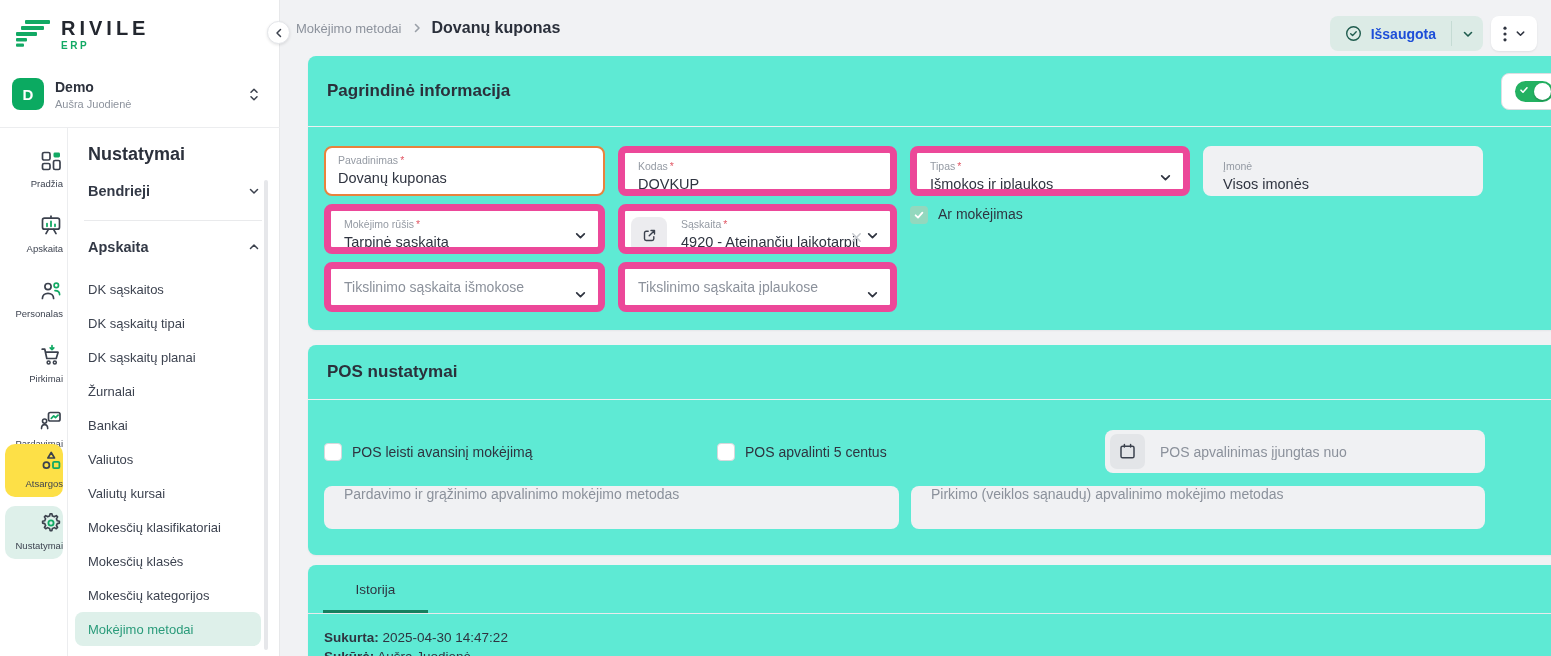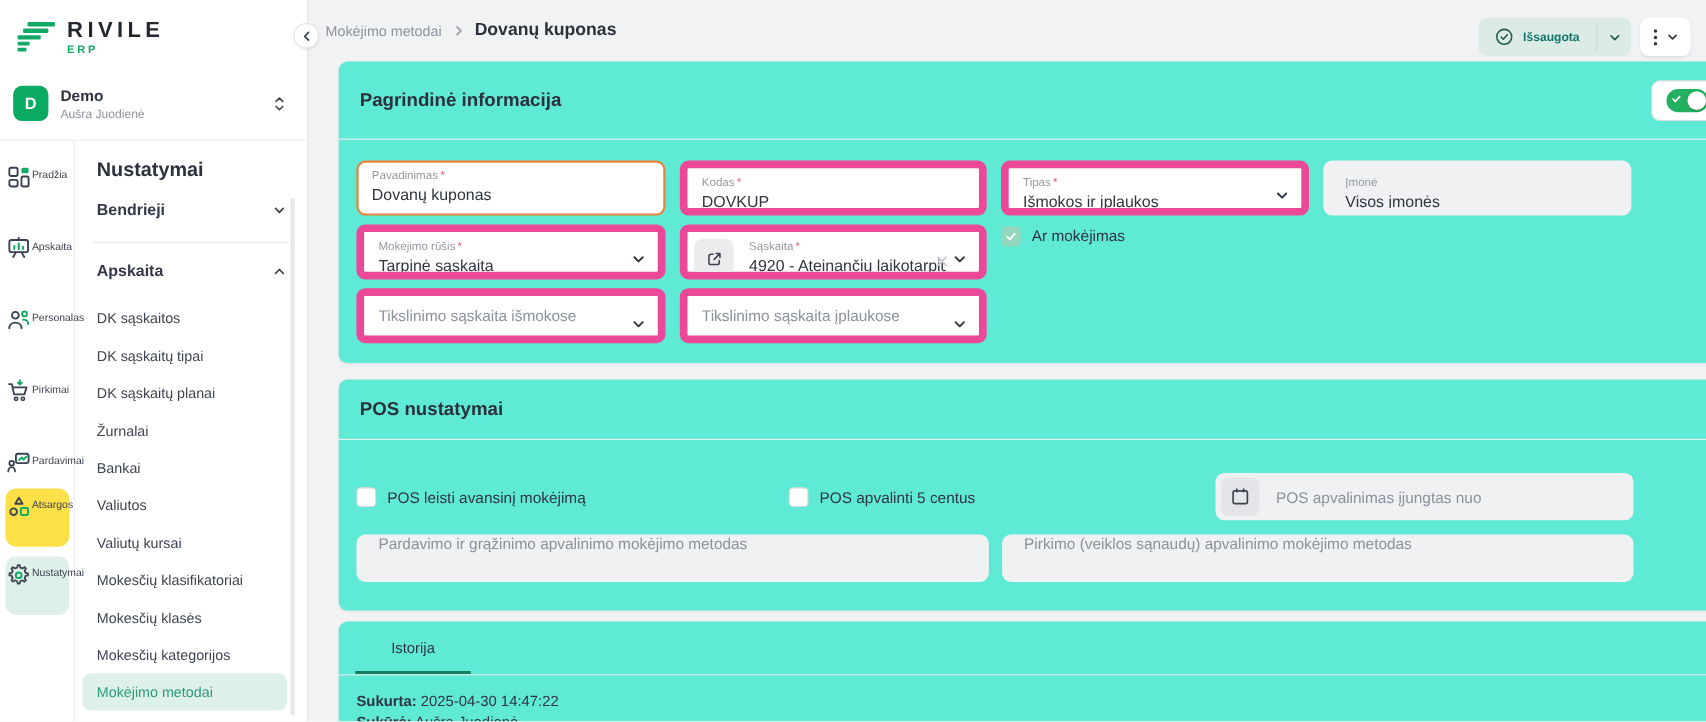--- a/index.html
+++ b/index.html
@@ -15,21 +15,21 @@
   .collapse-btn{position:absolute;left:267px;top:21px;width:23px;height:23px;border-radius:50%;background:#fff;border:1px solid #e3e5e9;box-shadow:0 1px 3px rgba(0,0,0,.10);display:flex;align-items:center;justify-content:center;z-index:6;cursor:pointer;padding:0}
   .workspace{position:absolute;left:12px;top:74px;width:256px;height:40px;display:flex;align-items:center;gap:11px;cursor:pointer}
   .avatar{width:32px;height:32px;border-radius:8px;background:#0baa61;color:#fff;font-weight:bold;font-size:15px;display:flex;align-items:center;justify-content:center}
   .ws-text{flex:1}
   .ws-name{font-size:14px;font-weight:bold;color:#2c313c}
   .ws-user{font-size:11px;color:#8d939d;margin-top:3px}
   .ws-caret{margin-right:8px}
   .sidebar-divider{position:absolute;left:0;top:127px;width:280px;border-top:1px solid #ecedef}
 
   .rail{position:absolute;left:0;top:128px;width:67px;height:528px;border-right:1px solid #ecedef}
-  .rail-item{position:absolute;left:5px;width:58px;display:flex;flex-direction:row;align-items:flex-start;border-radius:10px;cursor:pointer;padding-top:5px;height:45px}
+  .rail-item{position:absolute;left:5px;width:58px;display:flex;flex-direction:column;align-items:flex-end;border-radius:10px;cursor:pointer;padding-top:5px;height:45px}
   .rail-item .rail-label{font-size:9.5px;color:#3d4350;margin-top:5px;white-space:nowrap}
   .rail-item.hovered{background:#fde047;height:48px}
   .rail-item.active{background:#def0ea;height:48px}
 
   .nav{position:absolute;left:68px;top:128px;width:212px;height:528px}
   .nav-title{position:absolute;left:20px;top:16px;font-size:18px;font-weight:bold;color:#2c313c}
   .nav-group{position:absolute;left:20px;width:172px;display:flex;align-items:center;justify-content:space-between;font-size:14.5px;font-weight:bold;color:#333946;cursor:pointer}
   .nav-group.g1{top:55px}
   .nav-group.g2{top:111px}
   .nav-divider{position:absolute;left:16px;right:18px;top:92px;border-top:1px solid #e9eaec}
@@ -37,21 +37,21 @@
   .nav-item{height:34px;display:flex;align-items:center;border-radius:8px;padding:0 13px;font-size:13px;color:#3d4350;cursor:pointer;box-sizing:border-box}
   .nav-item.active{background:#def0ea;color:#2a9b7a}
   .nav-scrollbar{position:absolute;right:12px;top:52px;width:4px;height:470px;background:#e6e7ea;border-radius:2px}
 
   
   .topbar{position:absolute;left:280px;top:0;right:0;height:56px}
   .breadcrumb{position:absolute;left:16px;top:0;height:56px;display:flex;align-items:center;gap:9px}
   .bc-parent{font-size:13px;color:#8c929c;cursor:pointer}
   .bc-current{font-size:16px;font-weight:bold;color:#2b303b}
   .saved-btn{position:absolute;right:68px;top:16px;height:35px;background:#dcebe6;border-radius:8px;display:flex;align-items:stretch;cursor:pointer}
-  .saved-main{display:flex;align-items:center;gap:9px;padding:0 15px;font-size:11px;font-weight:bold;color:#0f766e}
+  .saved-main{display:flex;align-items:center;gap:9px;padding:0 15px;font-size:14px;font-weight:bold;color:#1d4ed8}
   .saved-div{width:1px;background:#c5dbd4;margin:5px 0}
   .saved-caret{width:31px;display:flex;align-items:center;justify-content:center}
   .kebab-btn{position:absolute;right:14px;top:16px;width:46px;height:35px;background:#fff;border-radius:8px;box-shadow:0 1px 2px rgba(16,24,40,.08);display:flex;align-items:center;justify-content:center;gap:8px;cursor:pointer}
 
   
   .card{position:absolute;left:308px;width:1388px;background:#5eead4;border-radius:8px;box-shadow:0 1px 2px rgba(16,24,40,.05);box-sizing:border-box}
   .card-main{top:56px;height:274px}
   .card-pos{top:345px;height:210px}
   .card-hist{top:565px;height:120px}
   .card-head{height:71px;border-bottom:1px solid #eef0f1;display:flex;align-items:center;justify-content:space-between;padding:0 19px;box-sizing:border-box}

